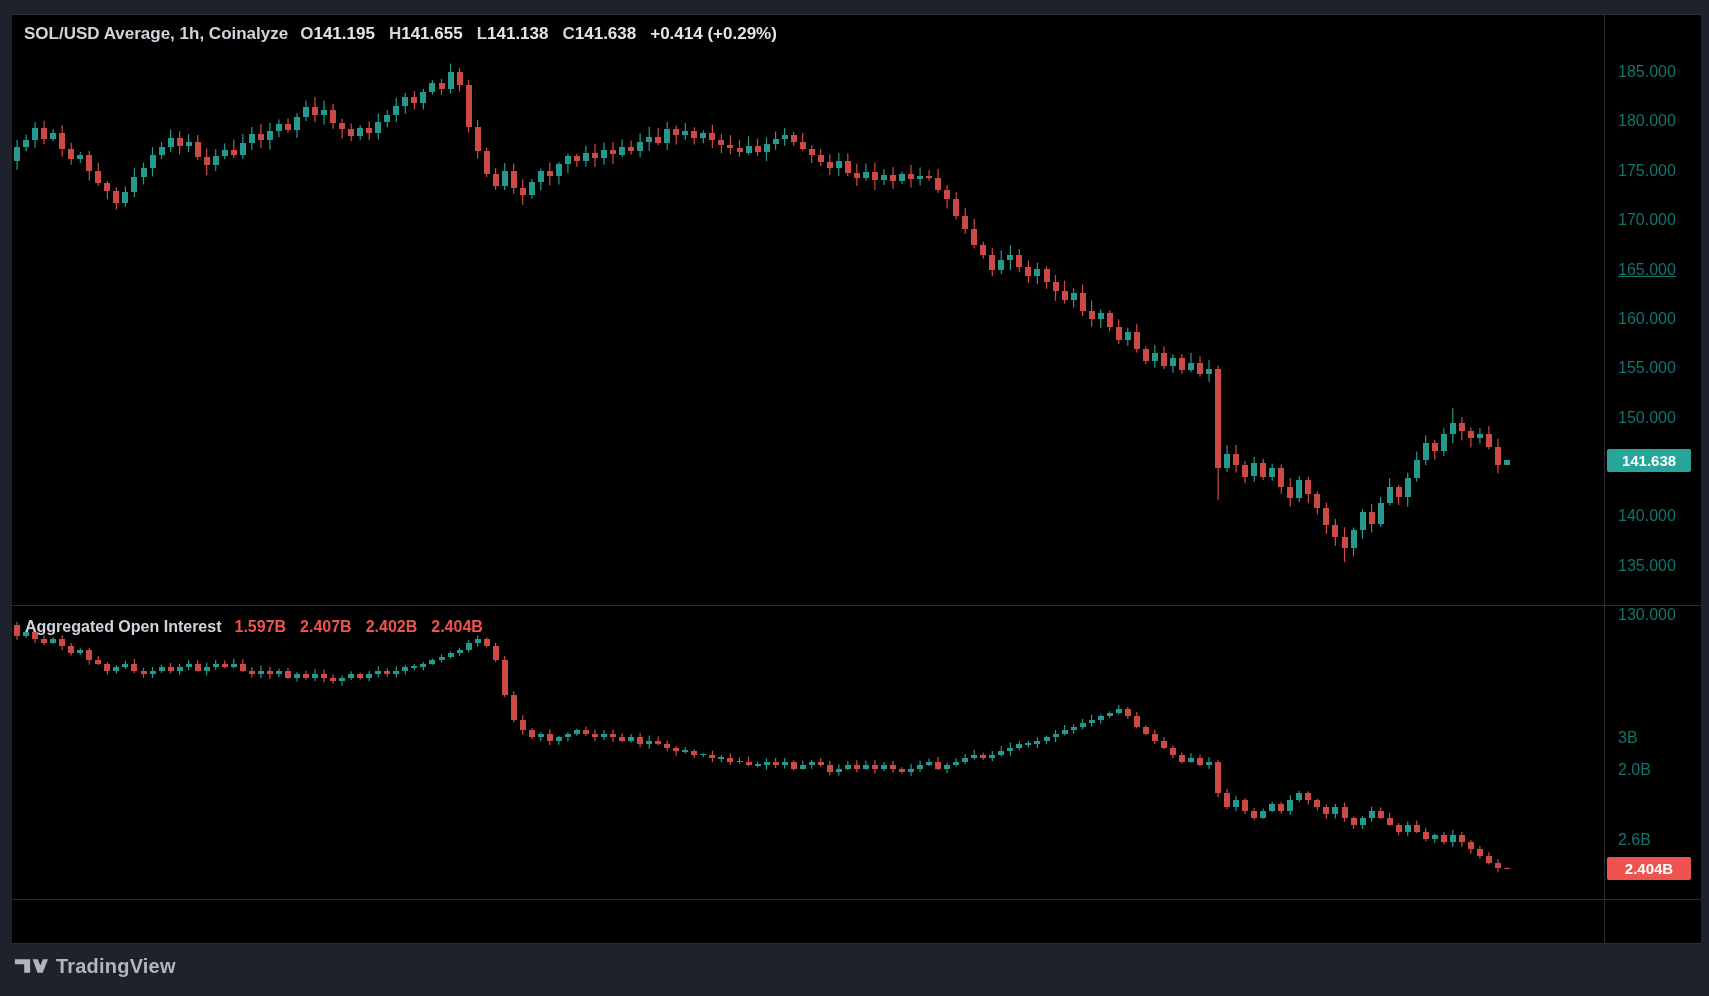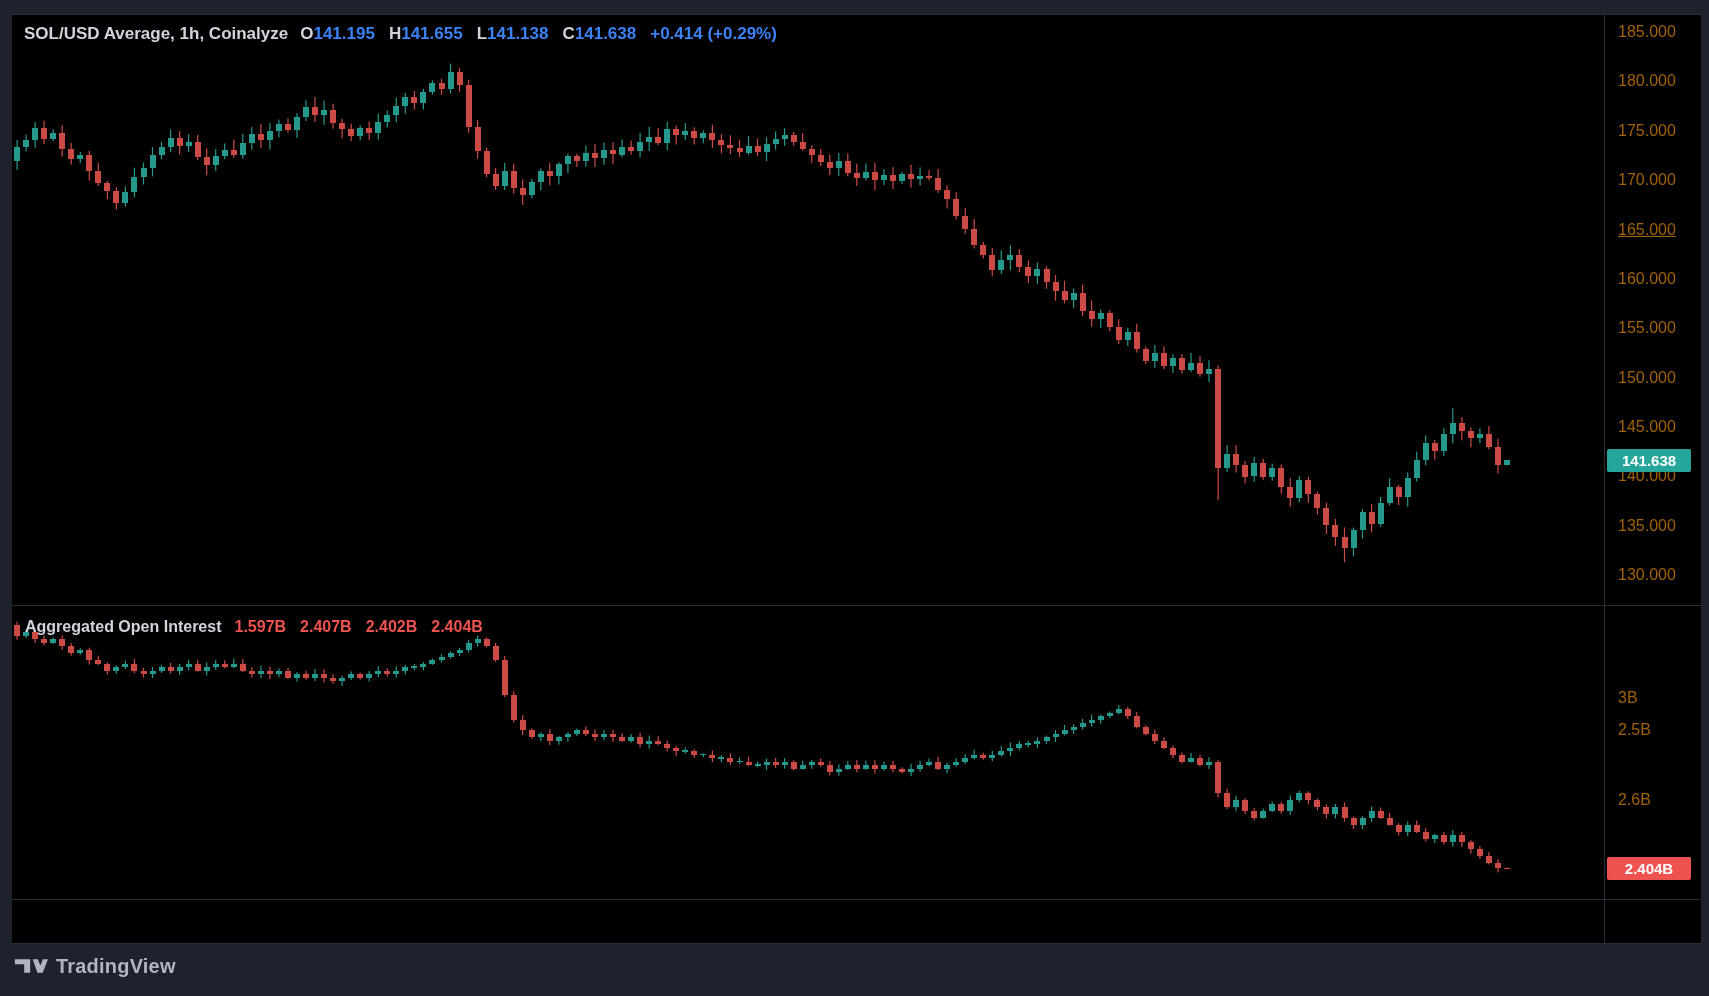--- a/index.html
+++ b/index.html
@@ -2,31 +2,31 @@
 <html><head>
 <meta charset="utf-8">
 <style>
   html,body{margin:0;padding:0;background:#131722;}
   #root{position:relative;width:1709px;height:996px;background:#1e222d;overflow:hidden;
         font-family:"Liberation Sans","DejaVu Sans",sans-serif;-webkit-user-select:none;user-select:none;}
   .plot-bg{position:absolute;left:0;top:0;width:1604px;height:944px;background:#000;}
   #price-axis{position:absolute;left:1604px;top:0;width:105px;height:944px;background:#000;border-left:1px solid #2a2e39;box-sizing:border-box;}
   #candles{position:absolute;left:0;top:0;pointer-events:none;}
   .pane-surface{position:absolute;left:0;background:transparent;}
-  .axis-label{position:absolute;left:13px;color:#a16207;font-size:16px;font-weight:500;line-height:18px;white-space:nowrap;}
+  .axis-label{position:absolute;left:13px;color:#0f766e;font-size:16px;font-weight:500;line-height:18px;white-space:nowrap;margin-top:40px;}
   #time-axis{position:absolute;left:0;top:899px;width:1604px;height:45px;overflow:hidden;}
   .hline{position:absolute;left:0;width:1709px;height:1px;background:#2a2e39;}
   .strip{position:absolute;background:#1e222d;}
   .badge{position:absolute;left:2px;width:84px;height:23px;border-radius:2px;color:#fff;
          font-size:15px;font-weight:700;text-align:center;line-height:23px;}
   #price-legend{position:absolute;left:24px;top:24px;display:flex;align-items:baseline;font-size:17px;font-weight:700;white-space:nowrap;z-index:6;}
   #price-legend .title{color:#d1d4dc;margin-right:12px;}
   #price-legend .item{margin-right:14px;}
   #price-legend .k{color:#d1d4dc;}
-  .tealtxt{color:#3b82f6;}
+  .tealtxt{color:#e5e5e5;}
   .redtxt{color:#ef5350;}
   #oi-legend{position:absolute;left:25px;top:618px;display:flex;align-items:baseline;font-size:16px;font-weight:700;white-space:nowrap;z-index:6;}
   #oi-legend .title{color:#d1d4dc;margin-right:13px;}
   #oi-legend .val{margin-right:14px;}
   #footer{position:absolute;left:0;top:944px;width:1709px;height:68px;background:#1e222d;}
   #logo{position:absolute;left:14px;top:10px;display:flex;align-items:center;cursor:pointer;}
   #logo svg{display:block;margin-right:8px;}
   #logo .logo-text{color:#b2b5be;font-size:20px;font-weight:700;letter-spacing:0.2px;}
 </style>
 </head>
@@ -734,21 +734,21 @@
       <div class="axis-label" style="top: 220.52px; text-decoration: underline;">165.000</div>
       <div class="axis-label" style="top: 269.9px;">160.000</div>
       <div class="axis-label" style="top: 319.28px;">155.000</div>
       <div class="axis-label" style="top: 368.66px;">150.000</div>
       <div class="axis-label" style="top: 418.04px;">145.000</div>
       <div class="axis-label" style="top: 467.42px;">140.000</div>
       <div class="axis-label" style="top: 516.8px;">135.000</div>
       <div class="axis-label" style="top: 566.18px;">130.000</div>
       <div class="badge" style="top: 448.743px; background: rgb(38, 166, 154);">141.638</div>
       <div class="axis-label" style="top: 689px;">3B</div>
-      <div class="axis-label" style="top: 721px;">2.5B</div>
+      <div class="axis-label" style="top: 721px;">2.0B</div>
       <div class="axis-label" style="top: 791px;">2.6B</div>
       <div class="badge" style="top: 857.1px; background: rgb(239, 83, 80);">2.404B</div>
     </div>
   <div id="time-axis"></div>
 
   <div class="hline" style="top:14px;"></div>
   <div class="hline" style="top:605px;"></div>
   <div class="hline" style="top:899px;"></div>
   <div class="hline" style="top:943px;"></div>
 

